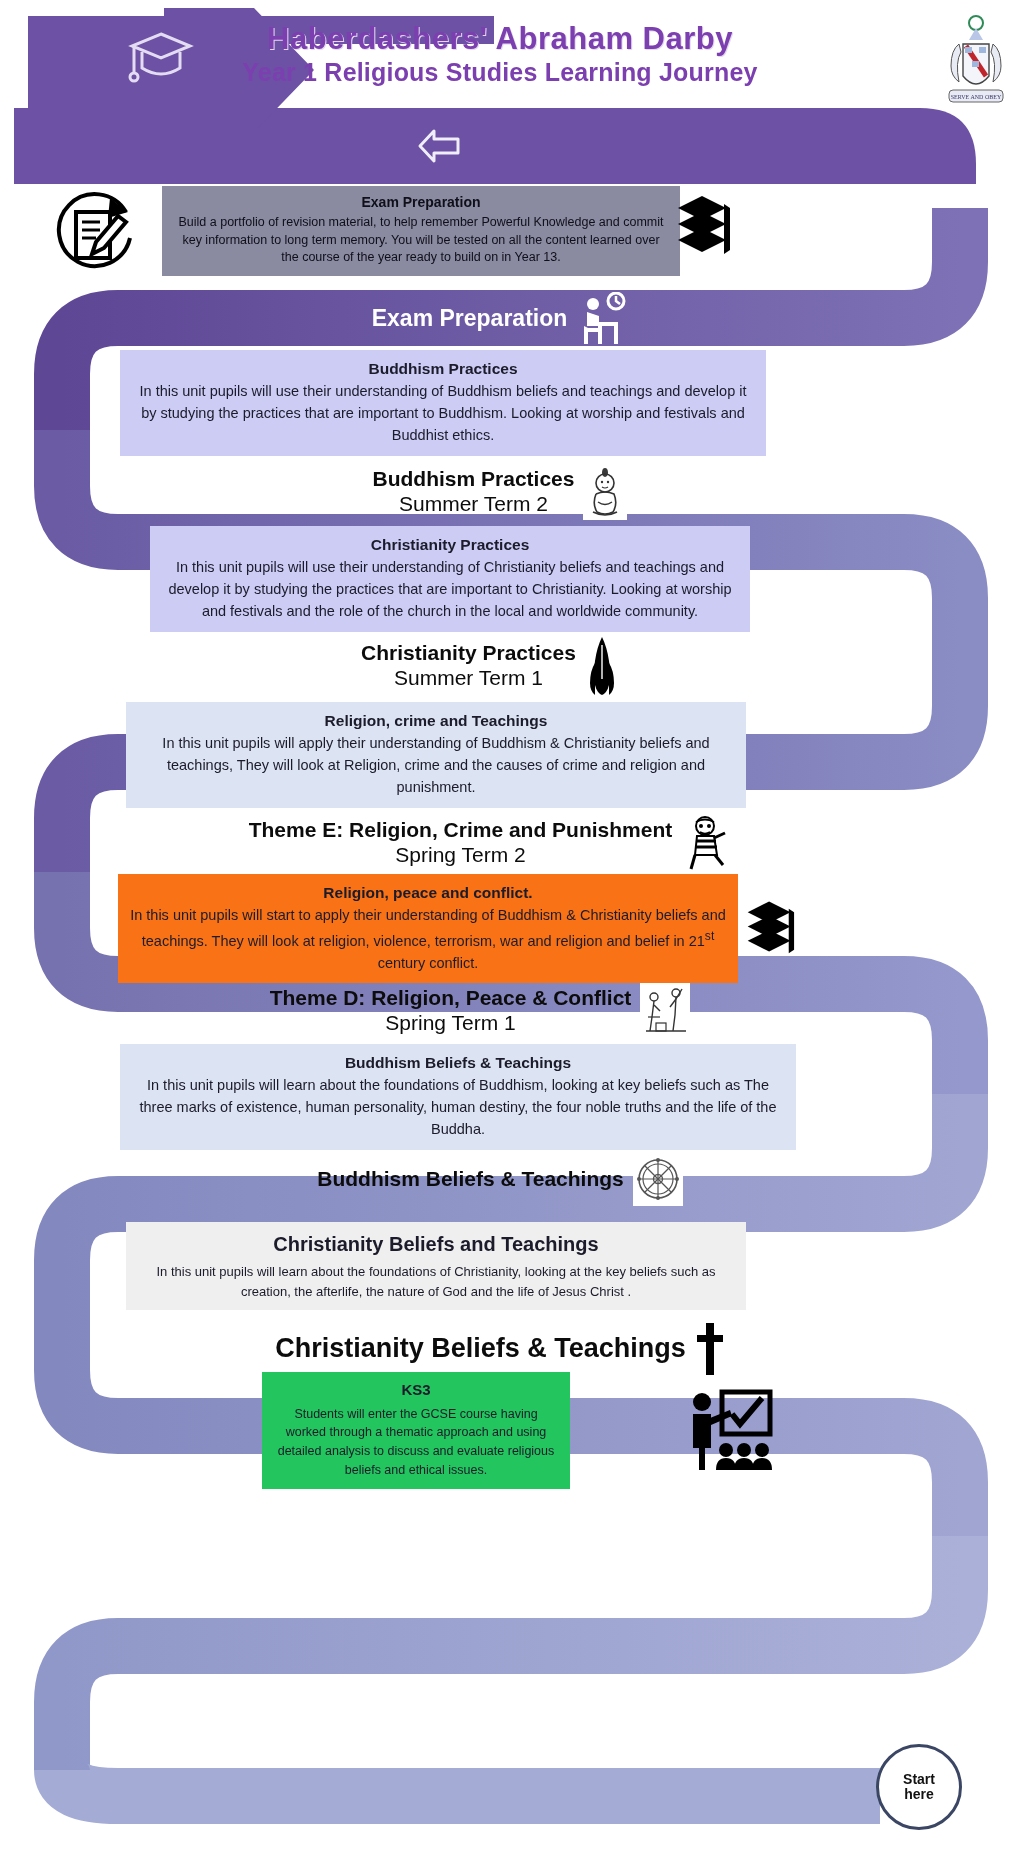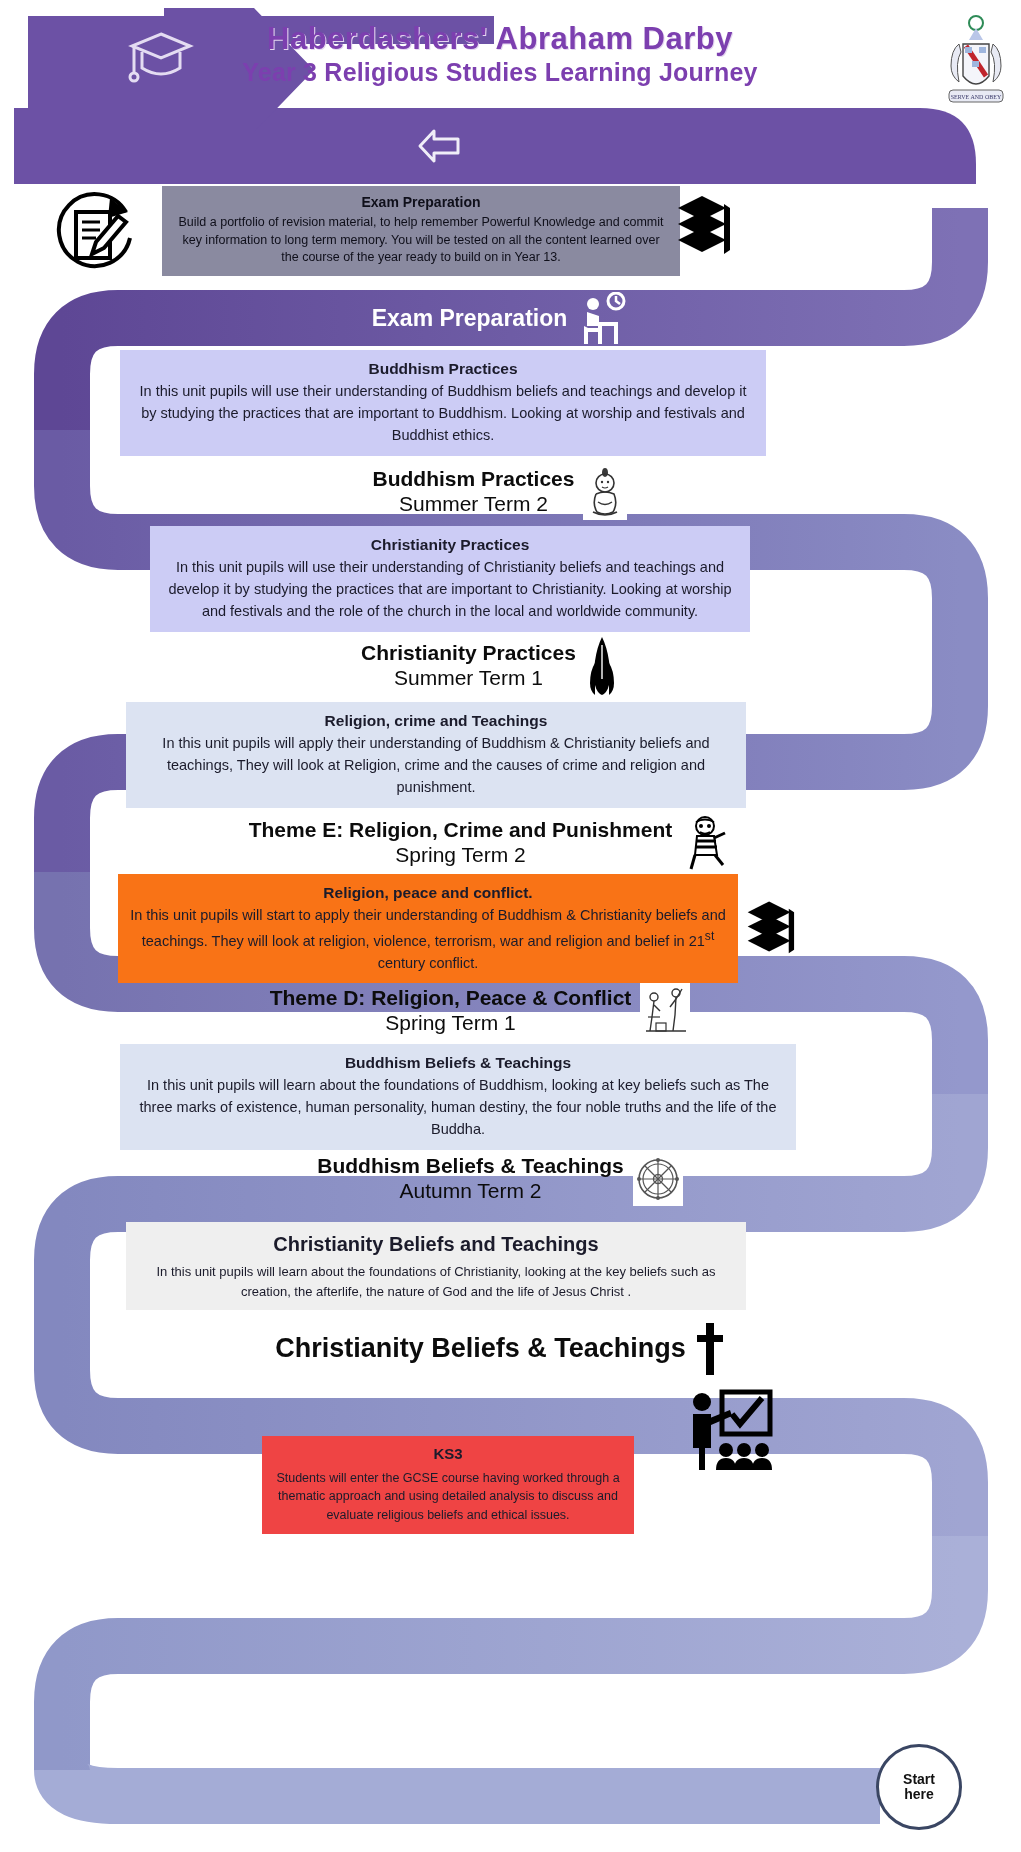--- a/index.html
+++ b/index.html
@@ -143,21 +143,21 @@
 </div>
 
 <div class="wayband">
   <svg width="962" height="76" viewBox="0 0 962 76">
     <path d="M 0 0 L 906 0 Q 962 0 962 56 L 962 76 L 0 76 Z" fill="#6C51A5"></path>
   </svg>
 </div>
 
 <div class="header-title-wrap">
   <div class="school-name">Haberdashers' Abraham Darby</div>
-  <div class="journey-line">Year 3 Religious Studies Learning Journey</div>
+  <div class="journey-line">Year 1 Religious Studies Learning Journey</div>
 </div>
 
 <svg class="grad-cap" viewBox="0 0 66 58">
   <path d="M33 6 L62 18 L33 30 L4 18 Z" fill="none" stroke="#e4dcf2" stroke-width="3"></path>
   <path d="M14 24 L14 40 Q33 52 52 40 L52 24" fill="none" stroke="#e4dcf2" stroke-width="3"></path>
   <line x1="6" y1="19" x2="6" y2="46" stroke="#e4dcf2" stroke-width="3"></line>
   <circle cx="6" cy="49" r="4" fill="none" stroke="#e4dcf2" stroke-width="3"></circle>
 </svg>
 
 <svg class="crest" viewBox="0 0 74 96">
@@ -316,21 +316,20 @@
 </div>
 
 <div class="desc-box" style="left:120px; top:1044px; width:676px; background:#DCE3F2; font-size:14.5px; line-height:1.5;">
   <span class="desc-title" style="font-size:15.5px;">Buddhism Beliefs &amp; Teachings</span>
   <span class="desc-body">In this unit pupils will learn about the foundations of Buddhism, looking at key beliefs such as The three marks of existence, human personality, human destiny, the four noble truths and the life of the Buddha.</span>
 </div>
 
 <div class="label-row" style="left:220px; top:1148px; width:560px; height:62px;">
   <span class="label-text" style="font-size:21px;">
     <span class="label-title">Buddhism Beliefs &amp; Teachings</span>
-    <span class="label-term">Autumn Term 2</span>
   </span>
   <svg class="label-icon" viewBox="0 0 50 54" width="50" height="54">
     <rect x="0" y="0" width="50" height="54" fill="#fff"></rect>
     <circle cx="25" cy="27" r="19" fill="none" stroke="#555" stroke-width="1.6"></circle>
     <circle cx="25" cy="27" r="15" fill="none" stroke="#555" stroke-width="1.2"></circle>
     <circle cx="25" cy="27" r="4.5" fill="none" stroke="#555" stroke-width="1.4"></circle>
     <g stroke="#555" stroke-width="1.2">
       <line x1="25" y1="8" x2="25" y2="46"></line>
       <line x1="6" y1="27" x2="44" y2="27"></line>
       <line x1="11.5" y1="13.5" x2="38.5" y2="40.5"></line>
@@ -353,21 +352,21 @@
 <div class="label-row" style="left:220px; top:1318px; width:560px; height:62px;">
   <span class="label-text" style="font-size:27px;">
     <span class="label-title">Christianity Beliefs &amp; Teachings</span>
   </span>
   <svg class="label-icon" viewBox="0 0 30 56" width="30" height="56">
     <rect x="11" y="2" width="8" height="52" fill="#000"></rect>
     <rect x="2" y="14" width="26" height="7" fill="#000"></rect>
   </svg>
 </div>
 
-<div class="desc-box" style="left:262px; top:1436px; width:372px; background:#ef4444; font-size:12.5px; line-height:1.5;">
+<div class="desc-box" style="left:262px; top:1372px; width:308px; background:#22c55e; font-size:12.5px; line-height:1.5;">
   <span class="desc-title" style="font-size:15px; margin-bottom:3px;">KS3</span>
   <span class="desc-body">Students will enter the GCSE course having worked through a thematic approach and using detailed analysis to discuss and evaluate religious beliefs and ethical issues.</span>
 </div>
 
 <svg class="side-icon" style="left:682px; top:1388px; width:92px; height:82px;" viewBox="0 0 92 82">
   <rect x="40" y="4" width="48" height="42" fill="none" stroke="#000" stroke-width="5"></rect>
   <path d="M50 26 L58 36 L80 10" fill="none" stroke="#000" stroke-width="6"></path>
   <circle cx="20" cy="14" r="9" fill="#000"></circle>
   <path d="M11 26 L11 60 L17 60 L17 82 L23 82 L23 60 L29 60 L29 26 Z" fill="#000"></path>
   <path d="M28 30 L48 22 L50 28 L29 37 Z" fill="#000"></path>

